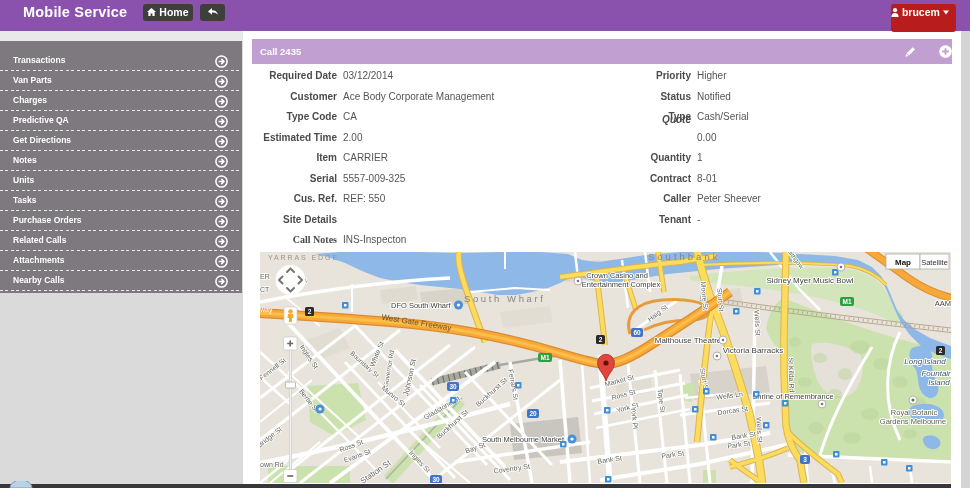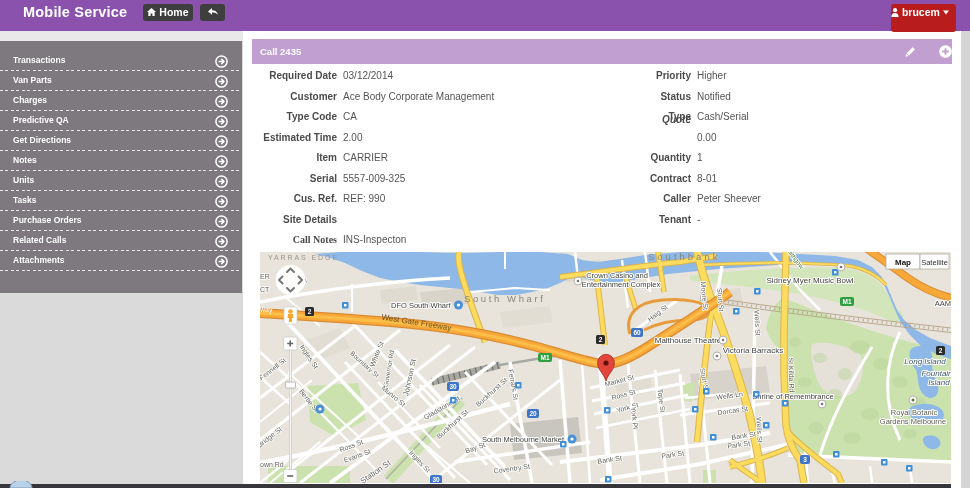--- a/index.html
+++ b/index.html
@@ -104,20 +104,23 @@
             </svg></span></li>
       <li>Purchase Orders<span class="arr"><svg width="13" height="13" viewBox="0 0 13 13">
               <use href="#acr"></use>
             </svg></span></li>
       <li>Related Calls<span class="arr"><svg width="13" height="13" viewBox="0 0 13 13">
               <use href="#acr"></use>
             </svg></span></li>
       <li>Attachments<span class="arr"><svg width="13" height="13" viewBox="0 0 13 13">
               <use href="#acr"></use>
             </svg></span></li>
+      <li>Nearby Calls<span class="arr"><svg width="13" height="13" viewBox="0 0 13 13">
+              <use href="#acr"></use>
+            </svg></span></li>
     </ul>
   </div>
 
   <div id="callbar" class="abs">
     <span class="t">Call 2435</span>
     <svg class="abs" style="left:651px;top:7px" width="13" height="13" viewBox="0 0 13 13">
       <g transform="rotate(45 6.5 6.5)">
         <rect x="5" y="0.5" width="3.2" height="8.5" fill="#fff"></rect>
         <path d="M5,9.6 L8.2,9.6 L6.6,12.4 Z" fill="#fff"></path>
       </g>
@@ -135,21 +138,21 @@
   <div class="val" style="left:343px;top:86.5px;">Ace Body Corporate Management</div>
   <div class="lbl" style="left:252px;top:107px;width:85px;">Type Code</div>
   <div class="val" style="left:343px;top:107px;">CA</div>
   <div class="lbl" style="left:252px;top:127.5px;width:85px;">Estimated Time</div>
   <div class="val" style="left:343px;top:127.5px;text-align:right;">2.00</div>
   <div class="lbl" style="left:252px;top:148px;width:85px;">Item</div>
   <div class="val" style="left:343px;top:148px;">CARRIER</div>
   <div class="lbl" style="left:252px;top:168.5px;width:85px;text-align:right;">Serial</div>
   <div class="val" style="left:343px;top:168.5px;">5557-009-325</div>
   <div class="lbl" style="left:252px;top:189px;width:85px;">Cus. Ref.</div>
-  <div class="val" style="left:343px;top:189px;">REF: 990</div>
+  <div class="val" style="left:343px;top:189px;">REF: 550</div>
   <div class="lbl" style="left:252px;top:209.5px;width:85px;">Site Details</div>
   <div class="lbl" style="left:252px;top:230px;width:85px;font-family:Liberation Serif, serif;">Call Notes</div>
   <div class="val" style="left:343px;top:230px;">INS-Inspecton</div>
 
   <div class="lbl" style="left:600px;top:66px;width:91px;">Priority</div>
   <div class="val" style="left:697px;top:66px;">Higher</div>
   <div class="lbl" style="left:600px;top:86.5px;width:91px;">Status</div>
   <div class="val" style="left:697px;top:86.5px;">Notified</div>
   <div class="lbl" style="left:600px;top:107px;width:91px;">Type</div>
   <div class="val" style="left:697px;top:107px;">Cash/Serial</div>

